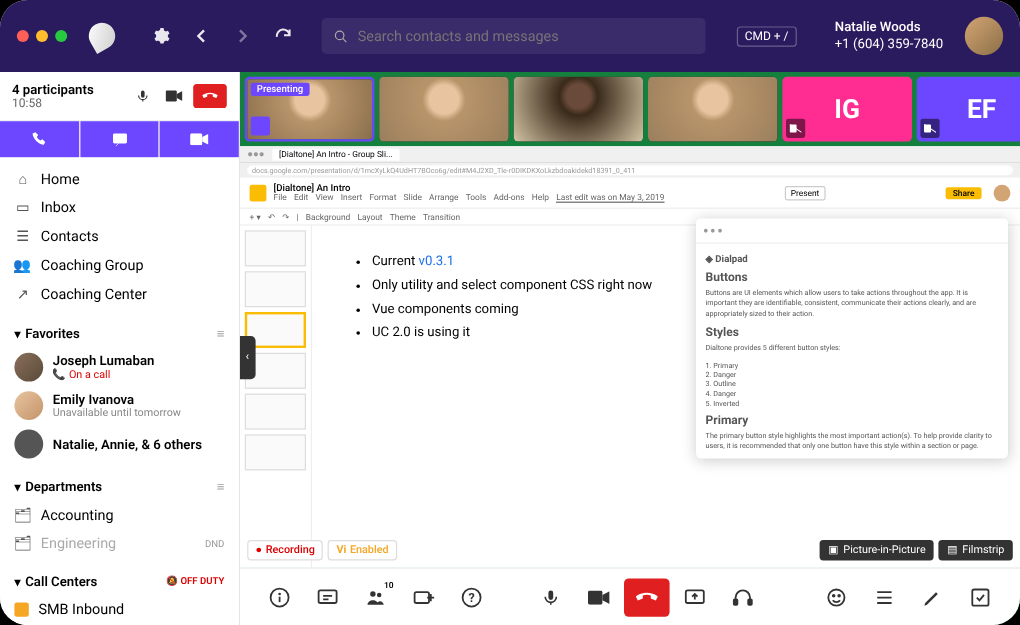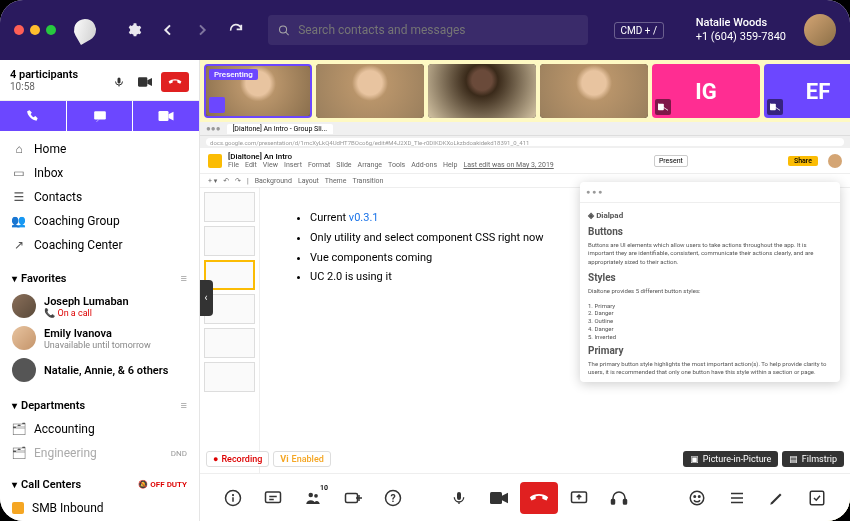--- a/index.html
+++ b/index.html
@@ -14,21 +14,21 @@
 .navicon{cursor:pointer;opacity:.9;display:flex}
 .search{flex:1;max-width:320px;height:30px;background:rgba(255,255,255,.08);border-radius:4px;display:flex;align-items:center;padding:0 10px;gap:8px;margin-left:14px}
 .search input{background:none;border:none;color:#ccc;font-size:12px;width:100%;outline:none}
 .shortcut{font-size:10px;border:1px solid rgba(255,255,255,.3);padding:2px 6px;border-radius:3px;margin-left:auto;margin-right:6px}
 .user{margin-left:auto;text-align:left;font-size:11px;line-height:1.3}
 .user .name{font-weight:500}
 .avatar-top{width:32px;height:32px;border-radius:50%;background:linear-gradient(135deg,#d4a574,#8b6f47);margin-left:8px}
 
 .body{display:flex;flex:1;overflow:hidden}
 .sidebar{width:200px;background:#fff;border-right:1px solid #e5e5e5;overflow-y:auto;font-size:12px;display:flex;flex-direction:column}
-.call-header{padding:8px 10px;display:flex;align-items:flex-end;gap:6px;border-bottom:1px solid #eee}
+.call-header{padding:8px 10px;display:flex;align-items:center;gap:6px;border-bottom:1px solid #eee}
 .call-header .info{flex:1}
 .call-header .title{font-weight:600;font-size:11px}
 .call-header .time{font-size:10px;color:#666}
 .micbtn{width:20px;height:20px;display:flex;align-items:center;justify-content:center;cursor:pointer}
 .vidbtn{width:20px;height:20px;display:flex;align-items:center;justify-content:center;cursor:pointer}
 .hangup{background:#e02020;width:28px;height:20px;border-radius:3px;display:flex;align-items:center;justify-content:center;cursor:pointer}
 .actions{display:flex;gap:1px;padding:0}
 .actionbtn{flex:1;height:30px;background:#6c47ff;display:flex;align-items:center;justify-content:center;cursor:pointer}
 
 .navlist{padding:6px 0}
@@ -44,21 +44,21 @@
 .fav-info{flex:1;overflow:hidden}
 .fav-name{font-weight:600;font-size:11px}
 .fav-sub{font-size:9px;color:#888}
 .oncall{color:#d00}
 
 .deptitem{display:flex;align-items:center;gap:8px;padding:5px 12px;cursor:pointer}
 .dnd{font-size:8px;color:#999;margin-left:auto}
 .offduty{font-size:8px;color:#d00;font-weight:600;margin-left:auto}
 .sq{width:12px;height:12px;border-radius:2px}
 
-.main{flex:1;display:flex;flex-direction:column;background:#fef9c3;position:relative;overflow:hidden}
+.main{flex:1;display:flex;flex-direction:column;background:#15803d;position:relative;overflow:hidden}
 .videorow{height:62px;display:flex;gap:4px;padding:4px;overflow:hidden;align-items:center}
 .tile{width:108px;height:54px;background:linear-gradient(135deg,#444,#222);border-radius:4px;position:relative;flex-shrink:0;overflow:hidden}
 .tile.first{border:2px solid #6c47ff}
 .presenting{position:absolute;top:3px;left:3px;background:#6c47ff;color:#fff;font-size:8px;padding:1px 5px;border-radius:2px;font-weight:500;z-index:2}
 .speak{position:absolute;bottom:3px;left:3px;width:16px;height:16px;background:#6c47ff;border-radius:2px;z-index:2}
 .camoff{position:absolute;bottom:3px;left:3px;width:16px;height:16px;background:rgba(0,0,0,.5);border-radius:2px;display:flex;align-items:center;justify-content:center}
 .person{position:absolute;inset:0}
 .tile .initials{position:absolute;inset:0;display:flex;align-items:center;justify-content:center;font-size:22px;font-weight:700;color:#fff}
 
 .stage{flex:1;position:relative;background:#f5f5f5;margin:0}

